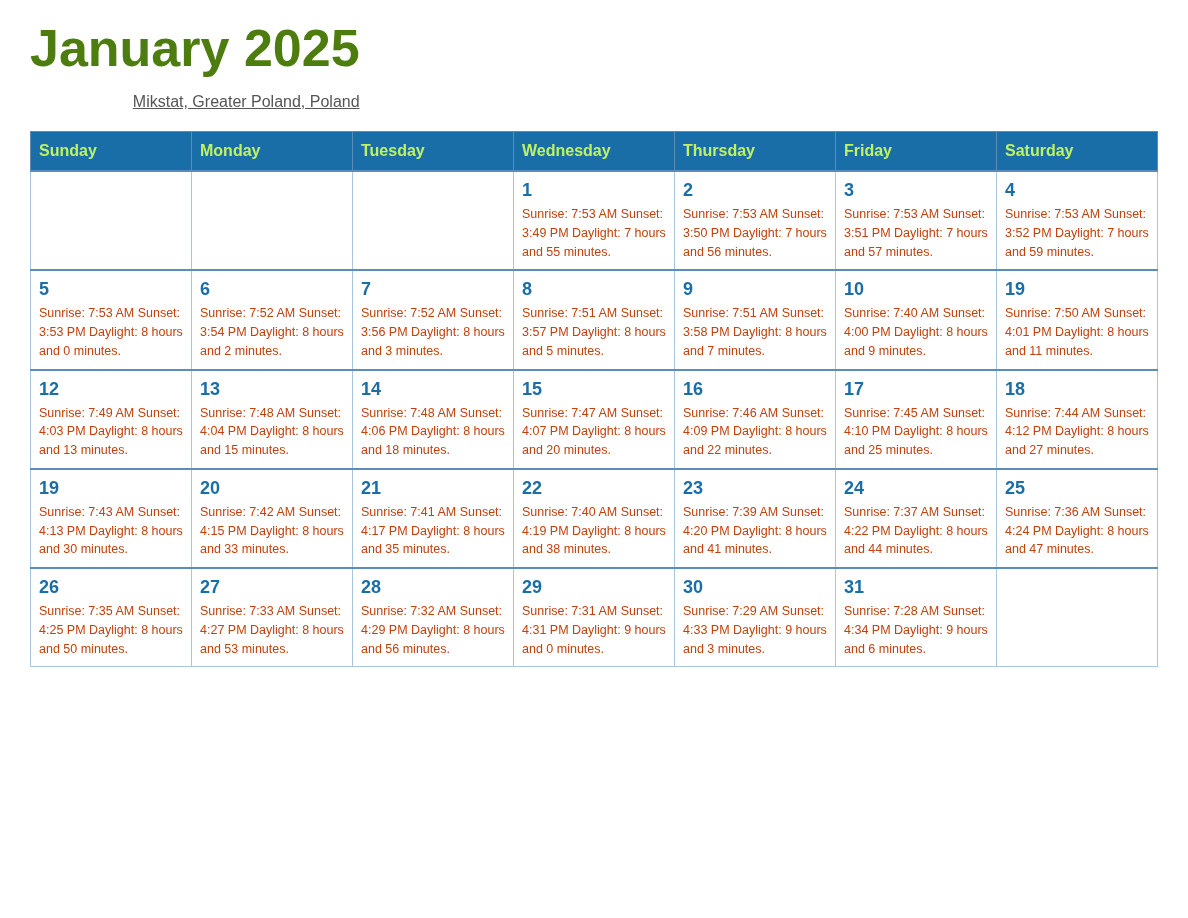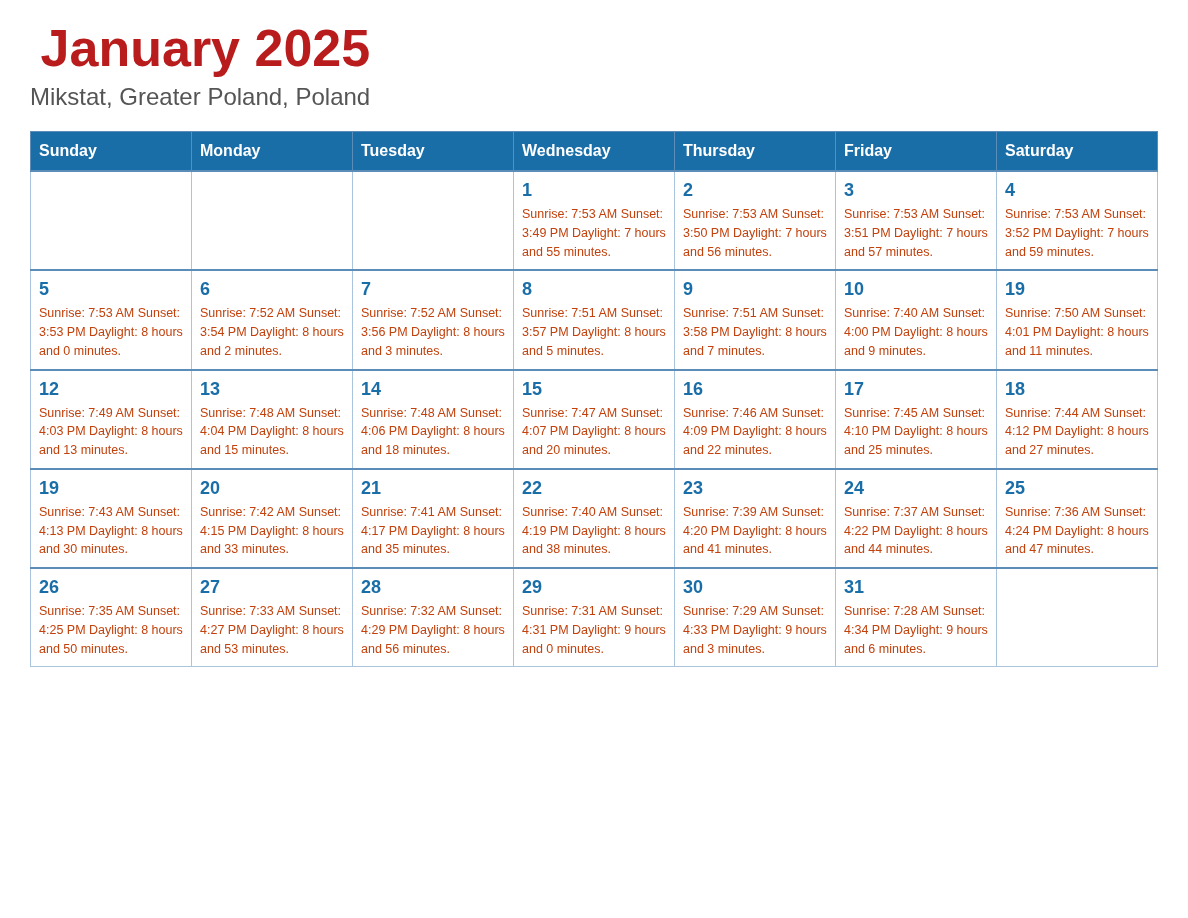--- a/index.html
+++ b/index.html
@@ -41,36 +41,37 @@
       display: inline-block;
       vertical-align: middle;
     }
     .logo-blue { color: #1a6ea8; }
     .title-area {
       text-align: right;
     }
     .main-title {
       font-size: 52px;
       font-weight: bold;
-      color: #b91c1c;
+      color: #4d7c0f;
       line-height: 1.1;
     }
     .subtitle {
-      font-size: 24px;
+      font-size: 16px;
       color: #555;
-      margin-top: 6px;
+      margin-top: 16px;
+      text-decoration: underline;
     }
     .calendar {
       width: 100%;
       border-collapse: collapse;
       border: 1px solid #5b8db8;
     }
     .calendar th {
       background-color: #1a6ea8;
-      color: #ffffff;
+      color: #bef264;
       padding: 10px 8px;
       text-align: left;
       font-size: 16px;
       border: 1px solid #5b8db8;
     }
     .calendar td {
       vertical-align: top;
       padding: 8px;
       border: 1px solid #aac4de;
       width: calc(100% / 7);

